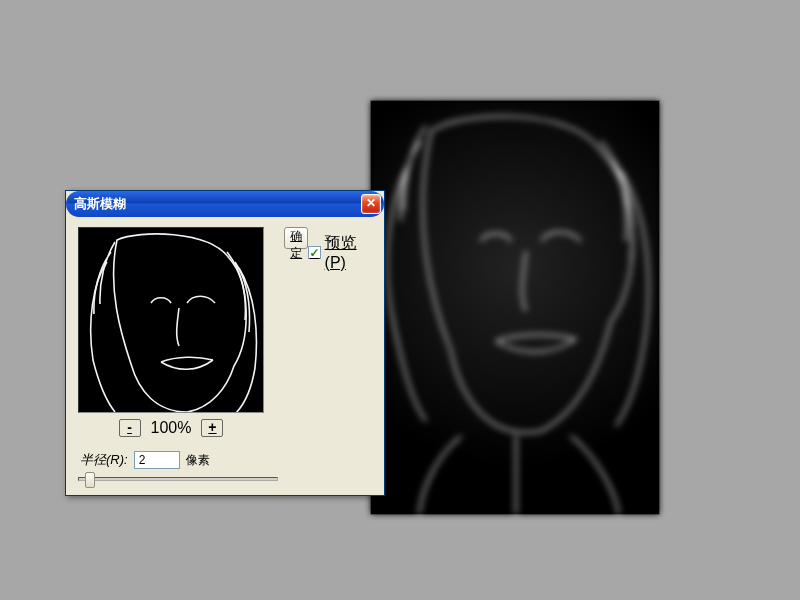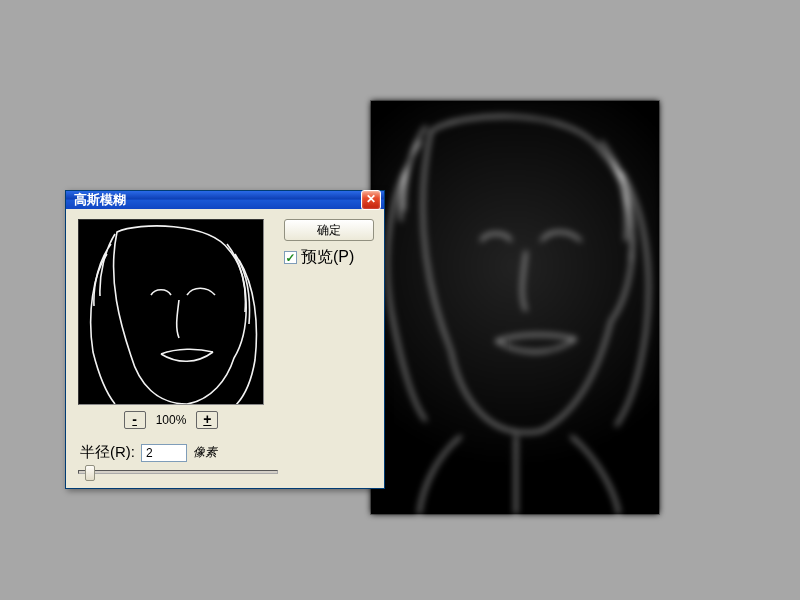--- a/index.html
+++ b/index.html
@@ -33,26 +33,27 @@
     .dialog {
       position: absolute;
       left: 65px;
       top: 190px;
       width: 320px;
       background: #ece9d8;
       border: 1px solid #003c74;
       box-shadow: 2px 2px 6px rgba(0,0,0,0.4);
     }
     .titlebar {
-      height: 18px;
+      height: 26px;
       background: linear-gradient(to bottom, #2a6ae8, #0d3fb5 45%, #1a58d6 50%, #1046c3);
       display: flex;
       align-items: center;
       justify-content: space-between;
       padding: 0 3px 0 8px;
+      border-radius: 13px;
     }
     .titlebar-title {
       color: #fff;
       font-weight: bold;
       font-size: 13px;
     }
     .close-btn {
       width: 20px;
       height: 20px;
       background: linear-gradient(to bottom, #f8a98f, #e74b2a 40%, #c2200d 100%);
@@ -98,37 +99,37 @@
       background: #ece9d8;
       border: 1px solid #666;
       border-radius: 2px;
       font-size: 14px;
       font-weight: bold;
       line-height: 14px;
       text-align: center;
       cursor: pointer;
       text-decoration: underline;
     }
-    .zoom-pct { font-size: 12px; }
+    .zoom-pct { font-size: 16px; }
     .radius-row {
       margin-top: 14px;
       display: flex;
       align-items: center;
       gap: 6px;
       padding-left: 2px;
     }
-    .radius-label { font-size: 15px; }
+    .radius-label { font-size: 13px; font-style: italic; }
     .radius-input {
       width: 46px;
       height: 18px;
       border: 1px solid #7f9db9;
       padding: 0 4px;
       font-size: 12px;
     }
-    .radius-unit { font-size: 12px; font-style: italic; }
+    .radius-unit { font-size: 12px; }
     .slider-track {
       margin-top: 8px;
       width: 200px;
       height: 4px;
       background: #d4d0c8;
       border: 1px inset #aaa;
       position: relative;
     }
     .slider-thumb {
       position: absolute;
@@ -139,21 +140,22 @@
       background: linear-gradient(to bottom, #fefcf7, #e2ddc9);
       border: 1px solid #919080;
       border-radius: 2px;
     }
     .right-col {
       position: absolute;
       right: 10px;
       top: 10px;
       width: 90px;
       display: flex;
-      flex-direction: column;
+      flex-direction: row;
+      text-decoration: underline;
     }
     .btn {
       height: 22px;
       background: linear-gradient(to bottom, #fff, #ece9d8);
       border: 1px solid #919080;
       border-radius: 3px;
       font-size: 12px;
       cursor: pointer;
     }
     .chk-row {

